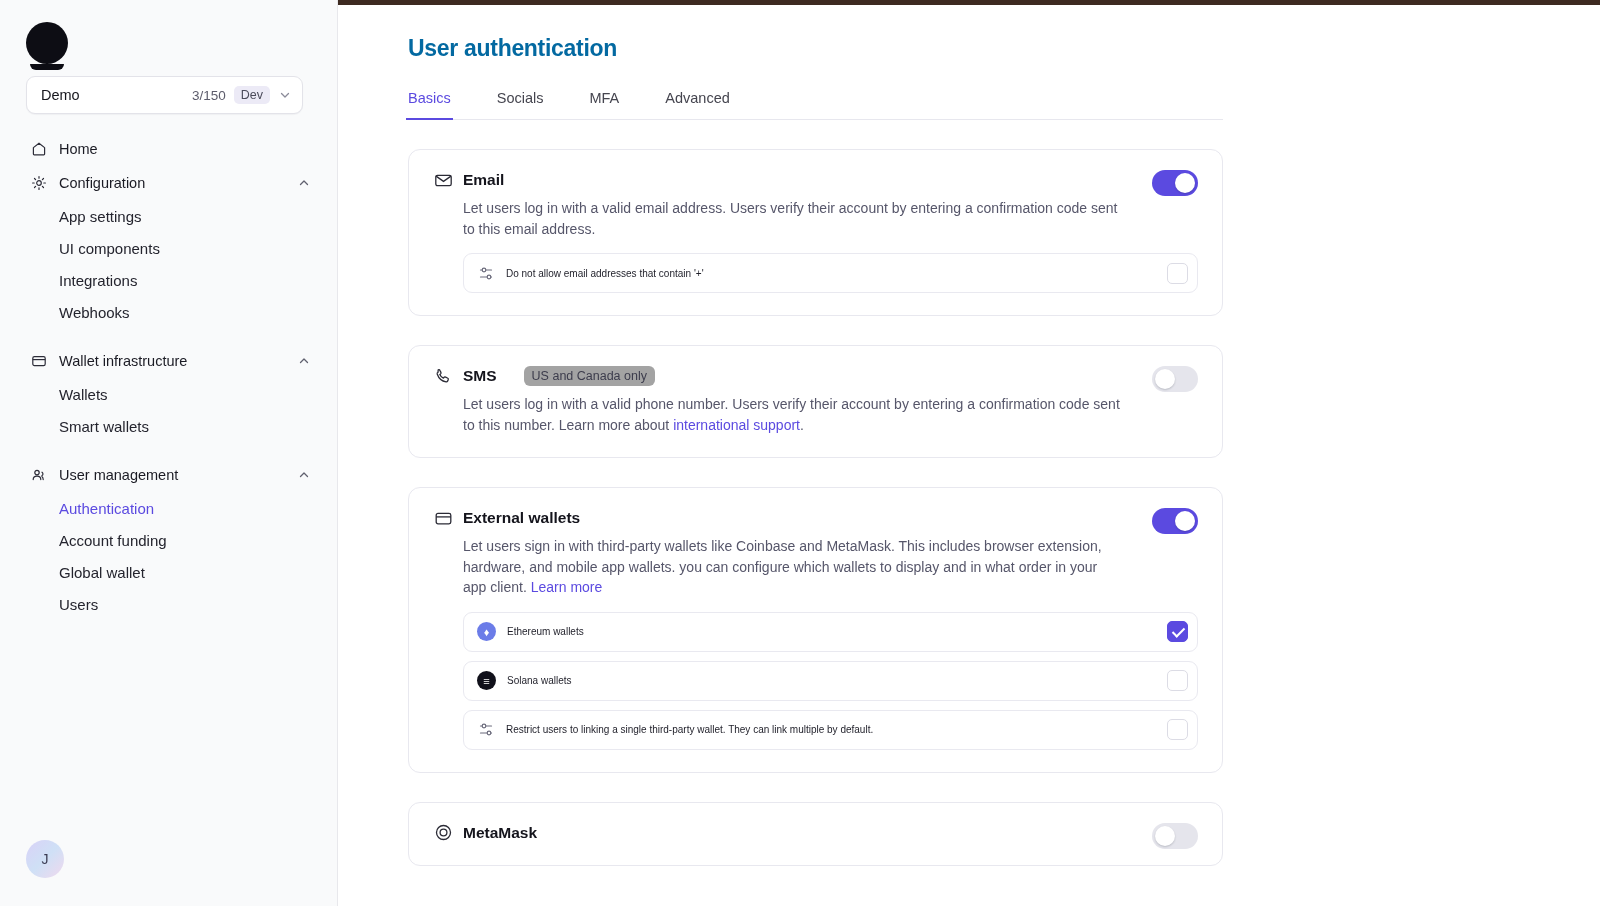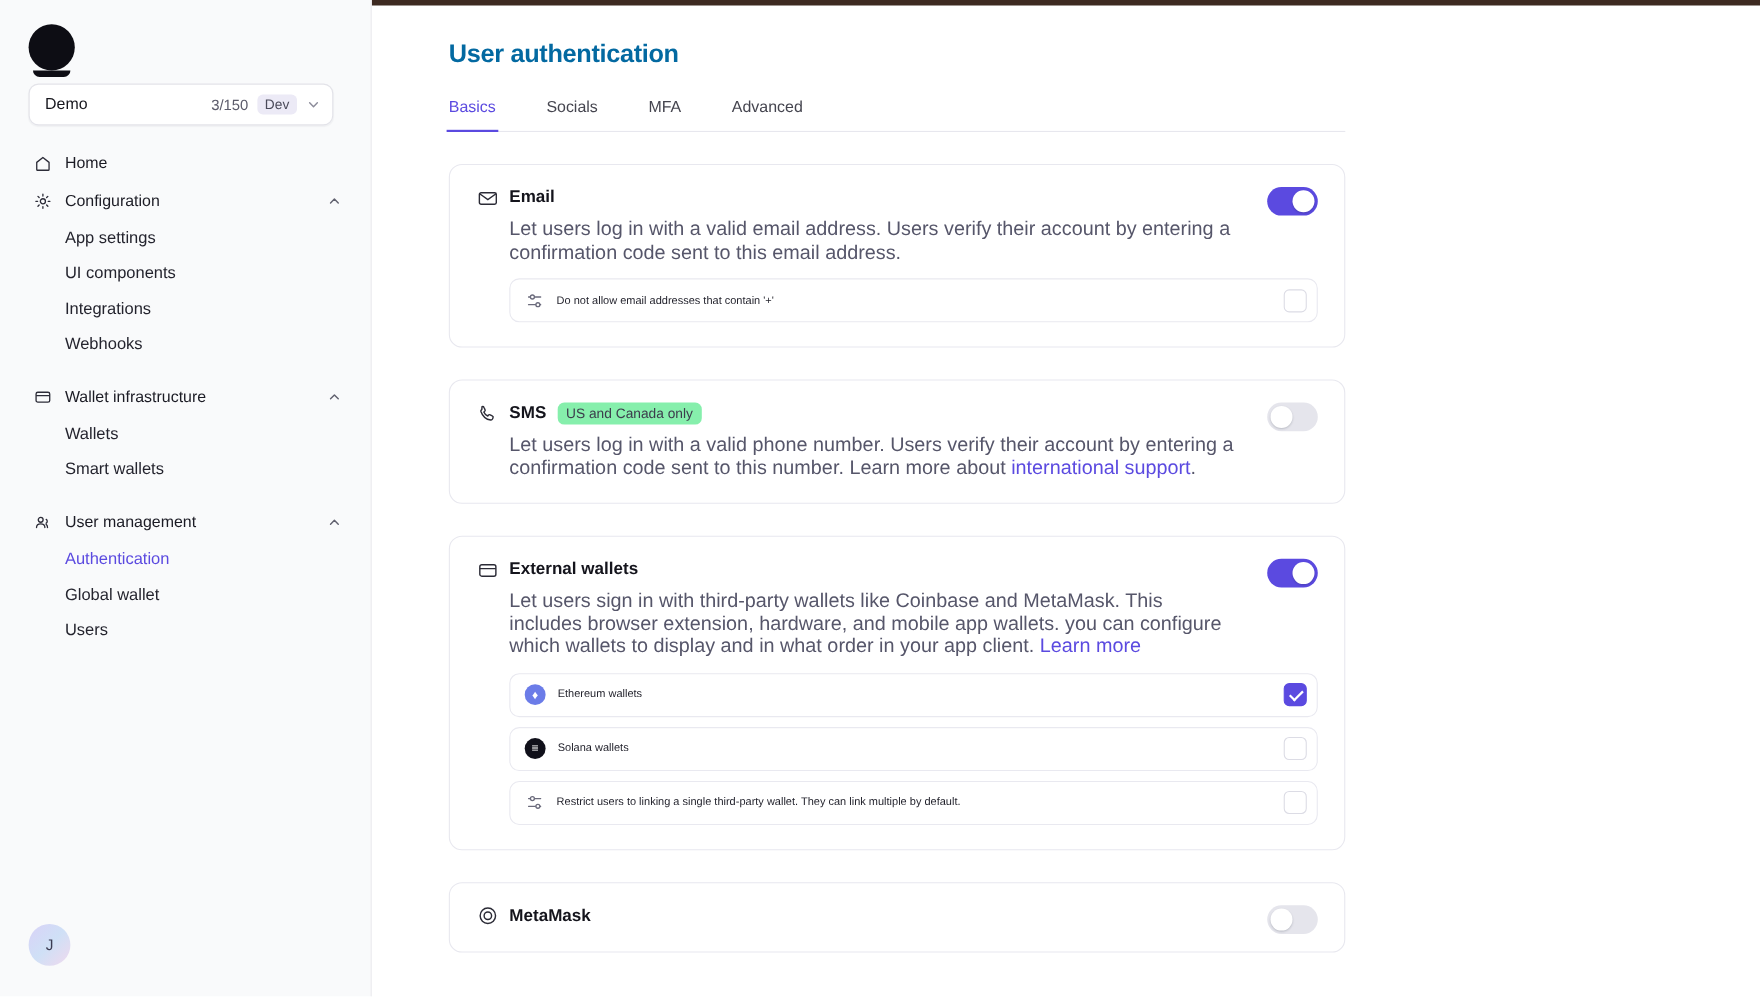--- a/index.html
+++ b/index.html
@@ -194,28 +194,29 @@
     flex: 0 0 20px;
   }
   .card-title {
     font-size: 15.5px;
     font-weight: bold;
     color: #14141c;
   }
   .badge {
     font-size: 12.5px;
     color: #3c3c4c;
-    background: #86efac;
+    background: #a3a3a3;
     border-radius: 6px;
     padding: 3px 8px;
+    margin-left: 17px;
   }
   .desc {
     margin-top: 8px;
     margin-left: 30px;
-    font-size: 18px;
+    font-size: 14px;
     line-height: 20.5px;
     color: #56566a;
     max-width: 660px;
   }
   .link { color: #5b4ae0; cursor: pointer; }
 
   .toggle {
     position: absolute;
     top: 20px; right: 24px;
     width: 46px; height: 26px;
@@ -391,20 +392,23 @@
         <span class="lbl">User management</span>
         <span class="caret">
           <svg width="12" height="12" viewBox="0 0 12 12">
               <path d="M2.5 7.5L6 4l3.5 3.5" fill="none" stroke="currentColor" stroke-width="1.3" stroke-linecap="round" stroke-linejoin="round"></path>
             </svg>
         </span>
       </div>
 
       <div class="nav-sub active">
         <span>Authentication</span>
+      </div>
+      <div class="nav-sub">
+        <span>Account funding</span>
       </div>
       <div class="nav-sub">
         <span>Global wallet</span>
       </div>
       <div class="nav-sub">
         <span>Users</span>
       </div>
     </div>
 
     <div class="avatar">

